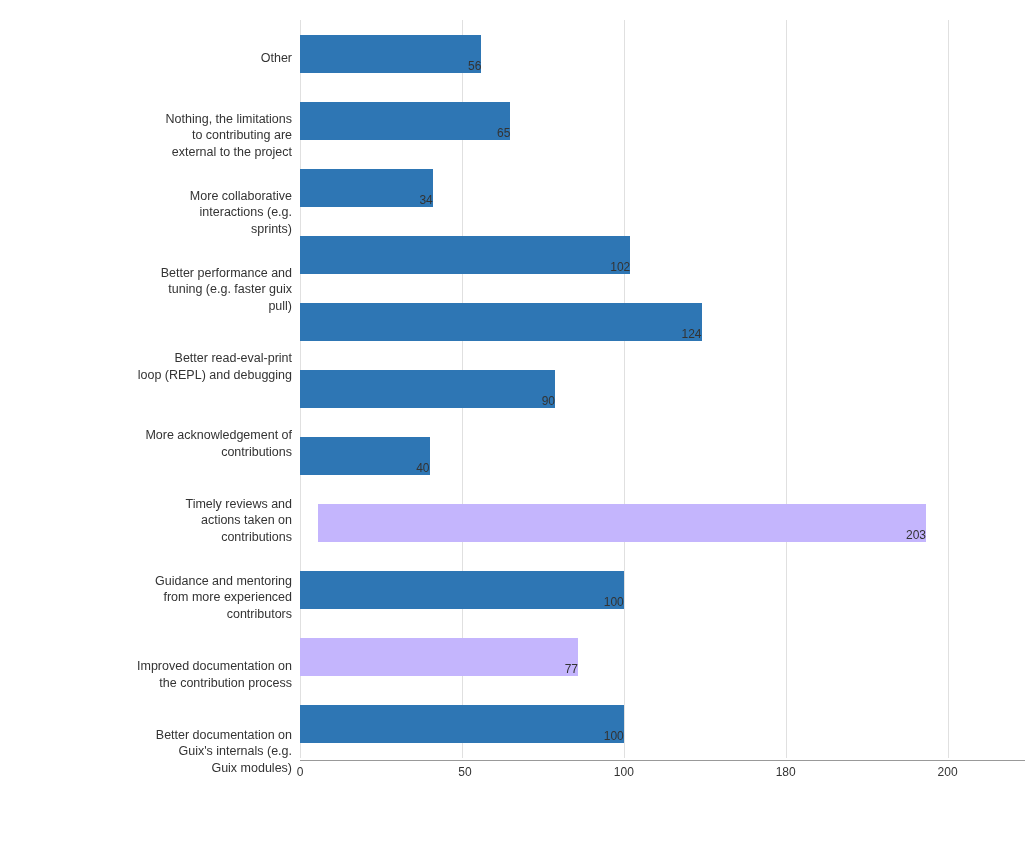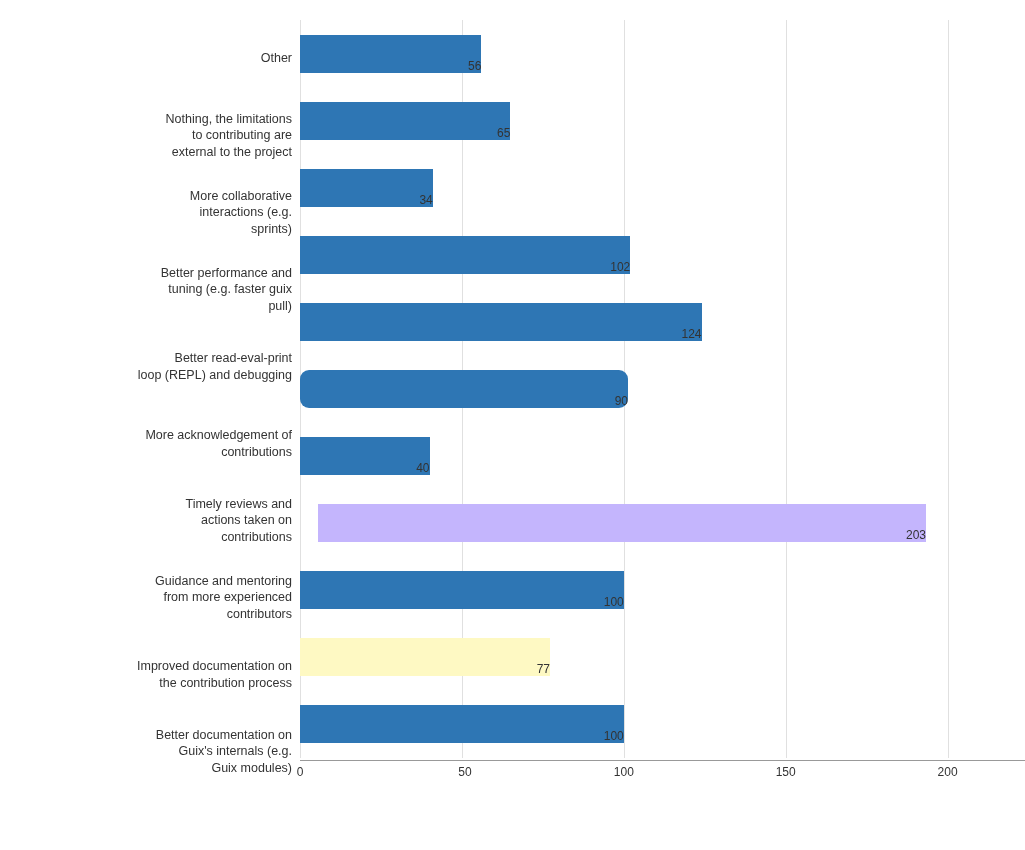--- a/index.html
+++ b/index.html
@@ -167,21 +167,21 @@
         </div>
         <div class="bar-row">
           <div class="bar-track">
             <div class="bar" style="width: 401.524px; background: rgb(46, 118, 180);">
               <span class="bar-value">124</span>
             </div>
           </div>
         </div>
         <div class="bar-row">
           <div class="bar-track">
-            <div class="bar" style="width: 328px; background: rgb(46, 118, 180); border-radius: 9px;">
+            <div class="bar" style="width: 255px; background: rgb(46, 118, 180);">
               <span class="bar-value">90</span>
             </div>
           </div>
         </div>
         <div class="bar-row">
           <div class="bar-track">
             <div class="bar" style="width: 129.524px; background: rgb(46, 118, 180);">
               <span class="bar-value">40</span>
             </div>
           </div>
@@ -195,34 +195,34 @@
         </div>
         <div class="bar-row">
           <div class="bar-track">
             <div class="bar" style="width: 323.81px; background: rgb(46, 118, 180);">
               <span class="bar-value">100</span>
             </div>
           </div>
         </div>
         <div class="bar-row">
           <div class="bar-track">
-            <div class="bar" style="width: 250px; background: #fef9c3;">
+            <div class="bar" style="width: 278px; background: #c4b5fd;">
               <span class="bar-value">77</span>
             </div>
           </div>
         </div>
         <div class="bar-row">
           <div class="bar-track">
             <div class="bar" style="width: 323.81px; background: rgb(46, 118, 180);">
               <span class="bar-value">100</span>
             </div>
           </div>
         </div>
       </div>
     <div class="x-axis" id="x-axis" style="position: relative; margin-left: 0px;">
         <span class="x-tick" style="left: 0px;">0</span>
         <span class="x-tick" style="left: 145px; margin-left: 20px;">50</span>
         <span class="x-tick" style="left: 323.81px;">100</span>
-        <span class="x-tick" style="left: 485.714px;">150</span>
+        <span class="x-tick" style="left: 485.714px;">180</span>
         <span class="x-tick" style="left: 647.619px;">200</span>
       </div>
   </div>
 </div>
 
 </body></html>

